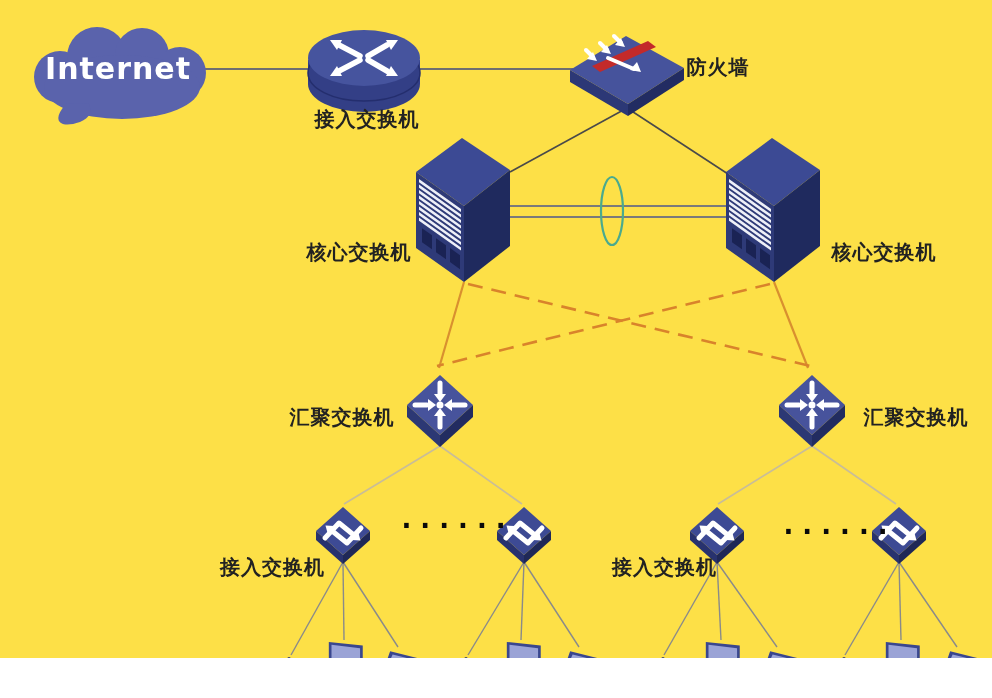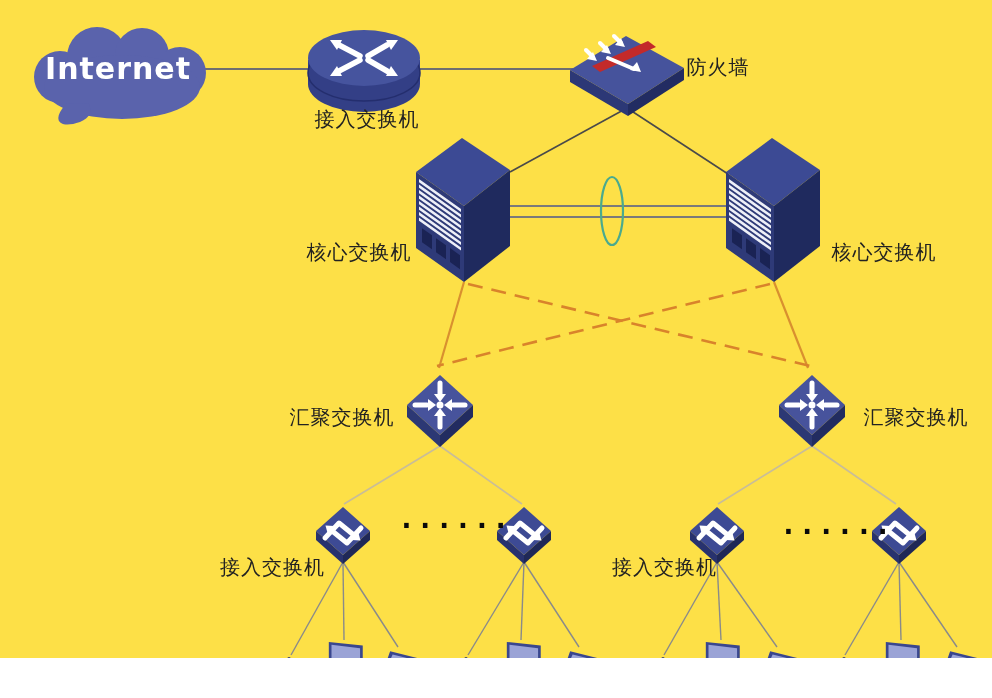--- a/index.html
+++ b/index.html
@@ -6,21 +6,21 @@
   #canvas{
     position:relative;width:992px;height:658px;background:#fde047;overflow:hidden;
     font-family:"Liberation Sans", sans-serif;
   }
   #wires{position:absolute;left:0;top:0;z-index:1;}
   .node{position:absolute;z-index:2;}
   .lbl{
     position:absolute;z-index:3;
     font-family:"Liberation Serif","DejaVu Serif",serif;
     font-size:20px;color:#222;letter-spacing:1px;white-space:nowrap;
-    height:22px;line-height:22px;text-align:center;
+    height:22px;line-height:22px;text-align:center;font-weight:bold;
   }
   .dots{
     position:absolute;z-index:3;color:#0a0a0a;font-weight:bold;
     font-family:"DejaVu Sans Mono",monospace;font-size:28px;letter-spacing:2px;
     height:30px;line-height:30px;text-align:center;
   }
   
   .wire{stroke:#6f6f6f;stroke-width:2.2;}
   .thin{stroke:#4a4a4a;stroke-width:1.6;}
   .trunk{stroke:#7a7a7a;stroke-width:2;}

